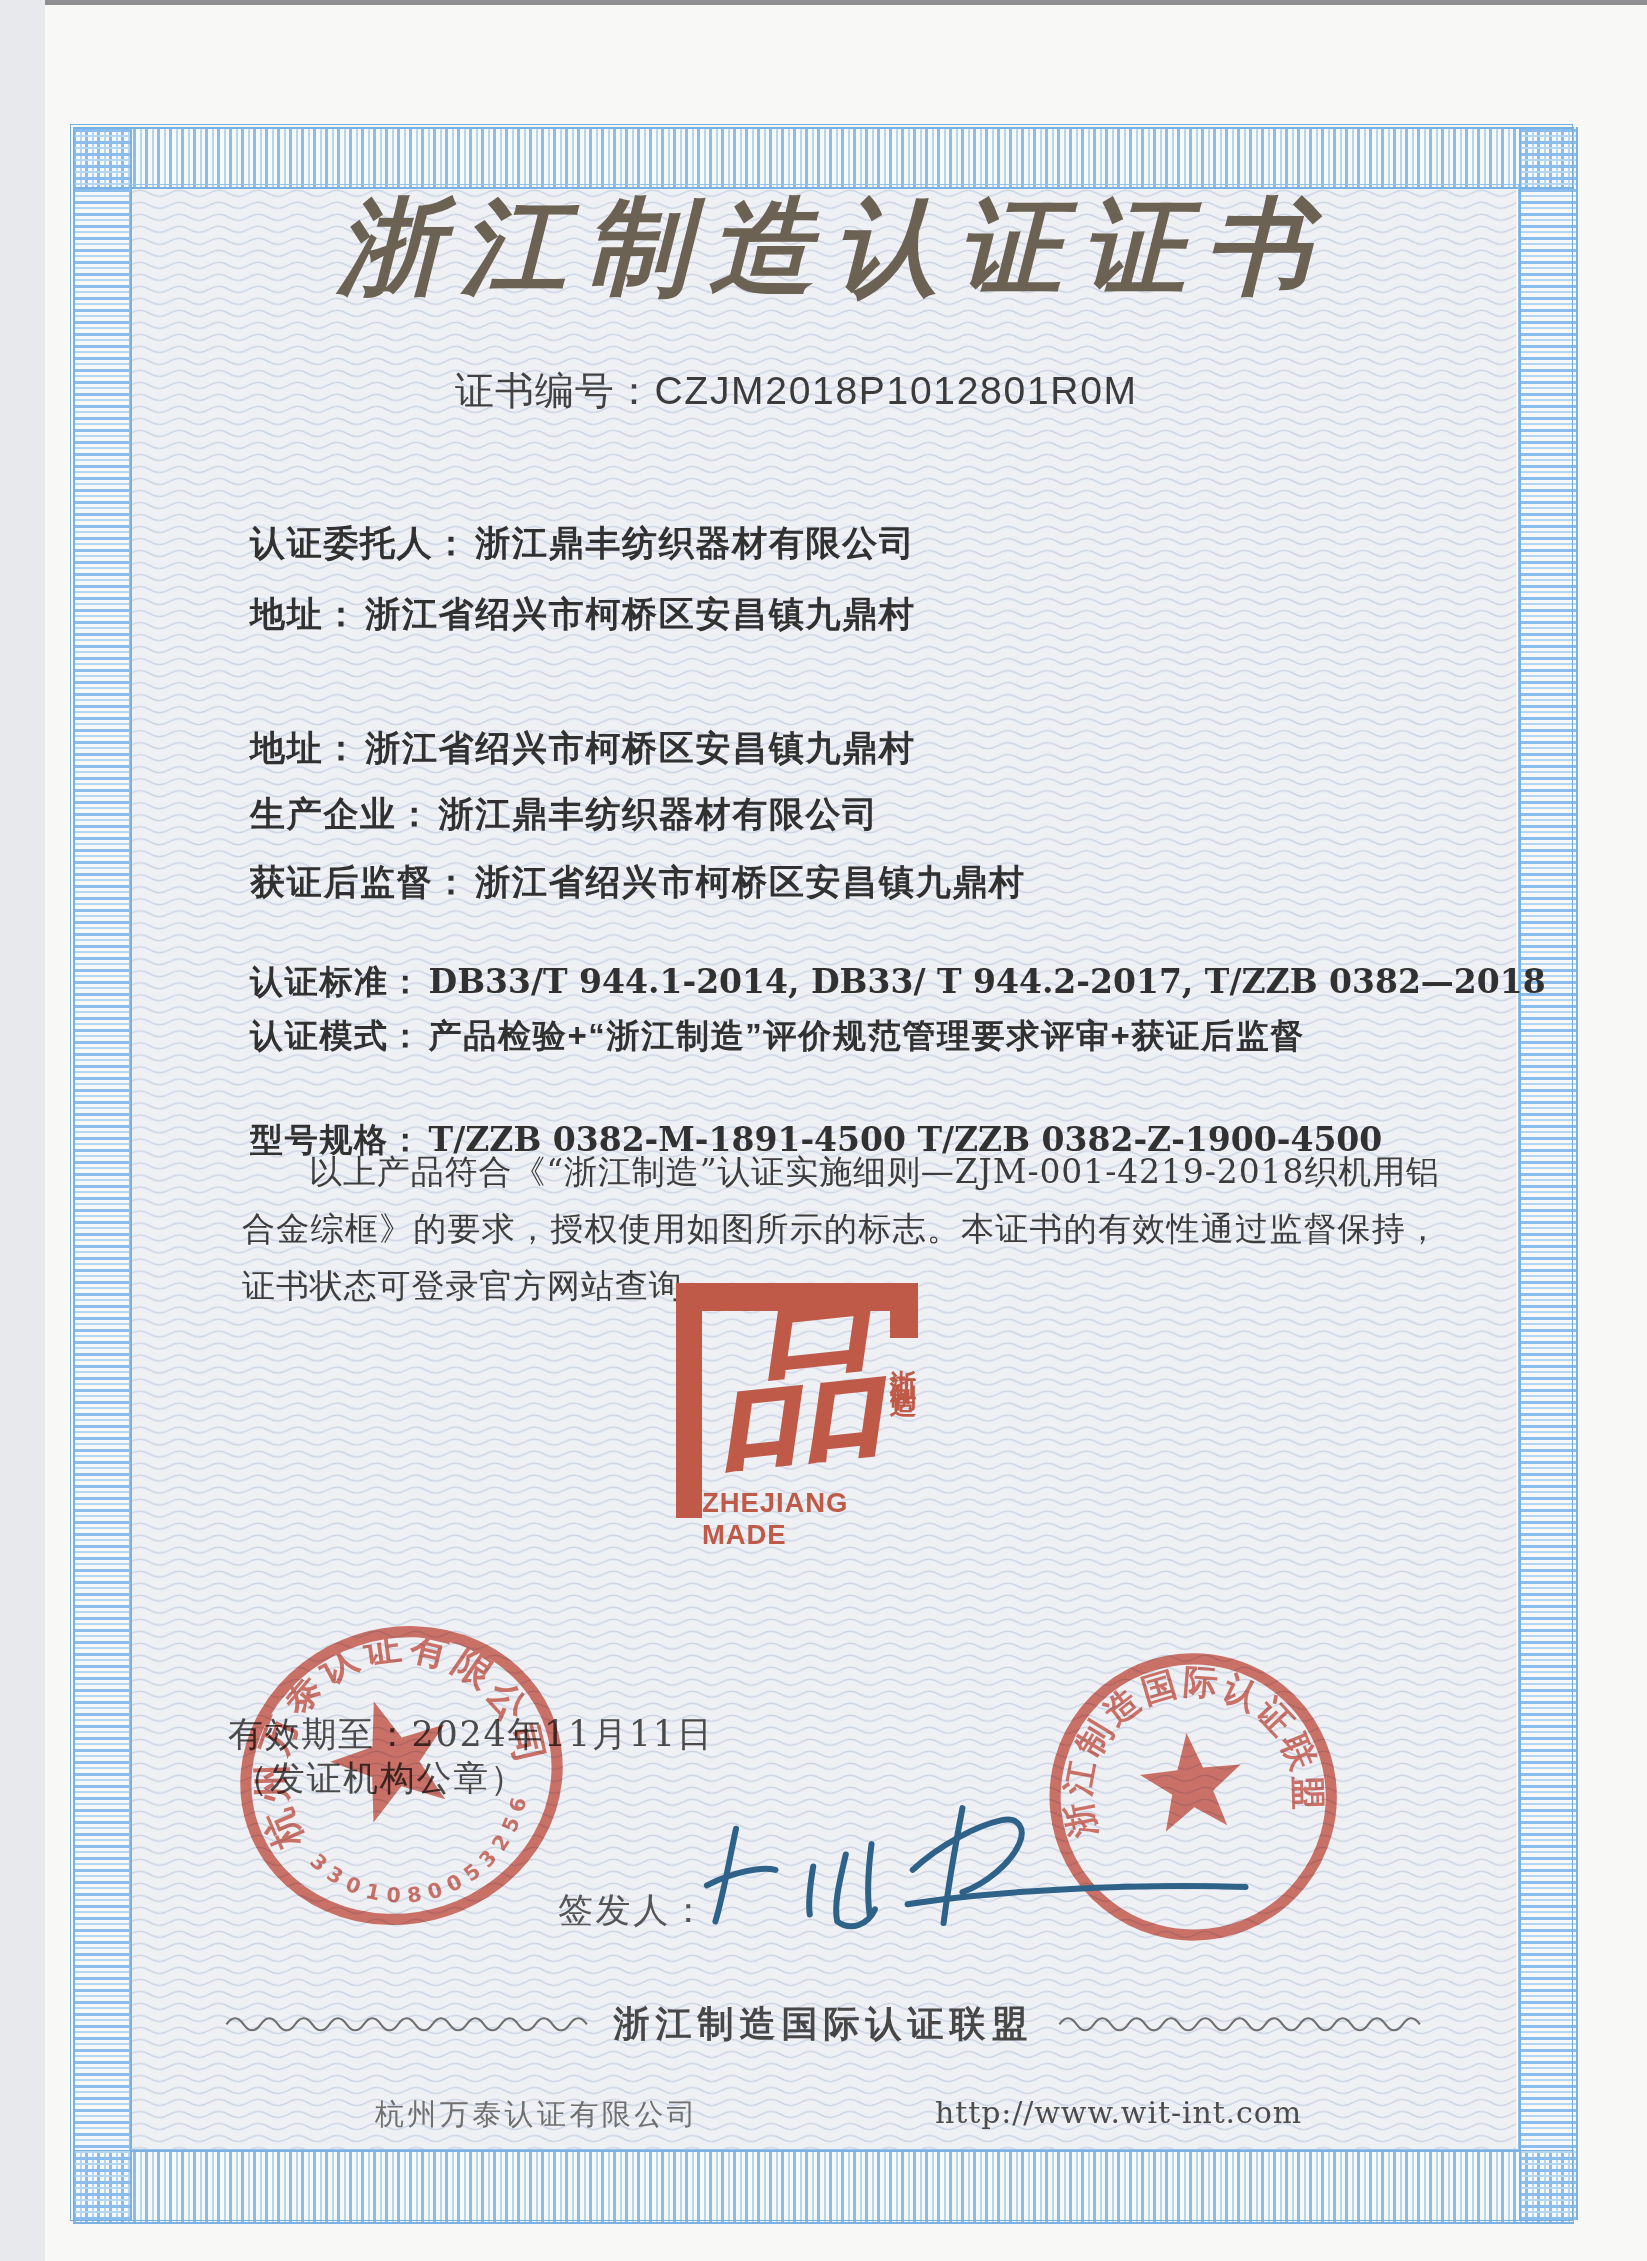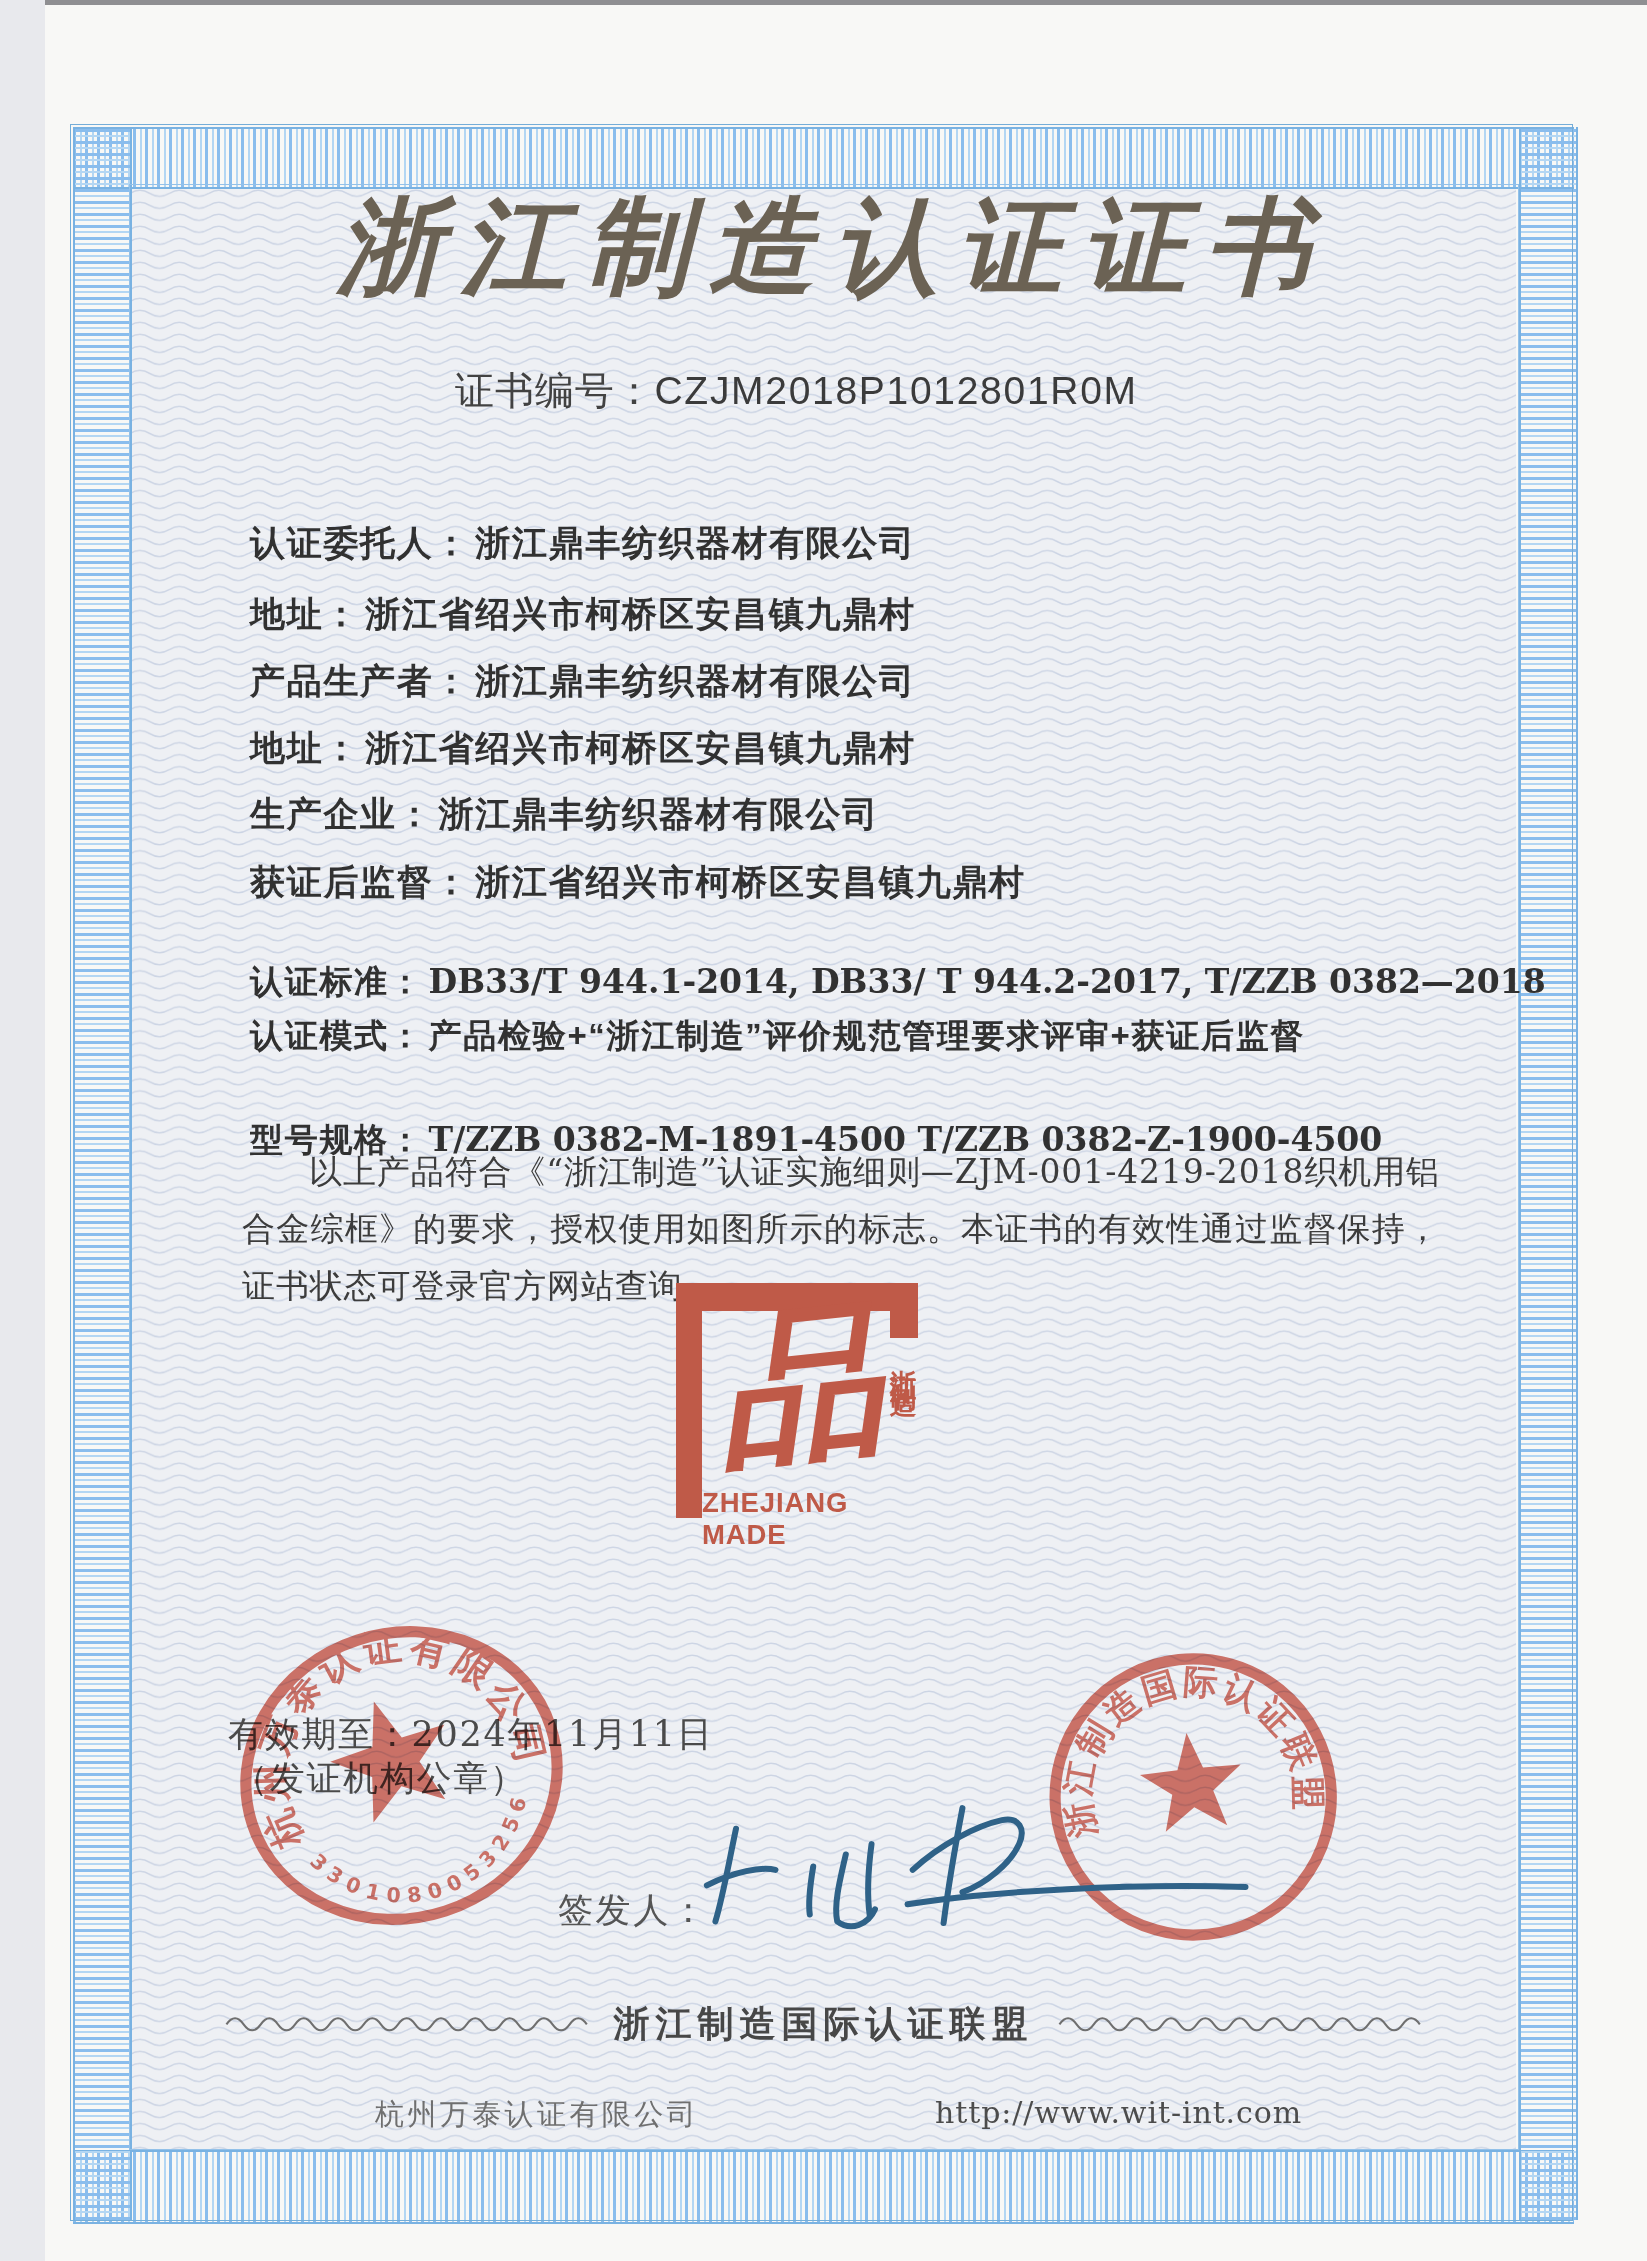--- a/index.html
+++ b/index.html
@@ -89,23 +89,20 @@
   <div class="abs certno">
     <span>证书编号：</span><span class="code">CZJM2018P1012801R0M</span>
   </div>
 
   <div class="abs row" style="top:474px">
     <span class="lbl">认证委托人：</span><span>浙江鼎丰纺织器材有限公司</span>
   </div>
   <div class="abs row" style="top:545px">
     <span class="lbl">地址：</span><span>浙江省绍兴市柯桥区安昌镇九鼎村</span>
   </div>
-  <div class="abs row" style="top:612px">
-    <span class="lbl">产品生产者：</span><span>浙江鼎丰纺织器材有限公司</span>
-  </div>
   <div class="abs row" style="top:679px">
     <span class="lbl">地址：</span><span>浙江省绍兴市柯桥区安昌镇九鼎村</span>
   </div>
   <div class="abs row" style="top:745px">
     <span class="lbl">生产企业：</span><span>浙江鼎丰纺织器材有限公司</span>
   </div>
   <div class="abs row" style="top:813px">
     <span class="lbl">获证后监督：</span><span>浙江省绍兴市柯桥区安昌镇九鼎村</span>
   </div>
 

